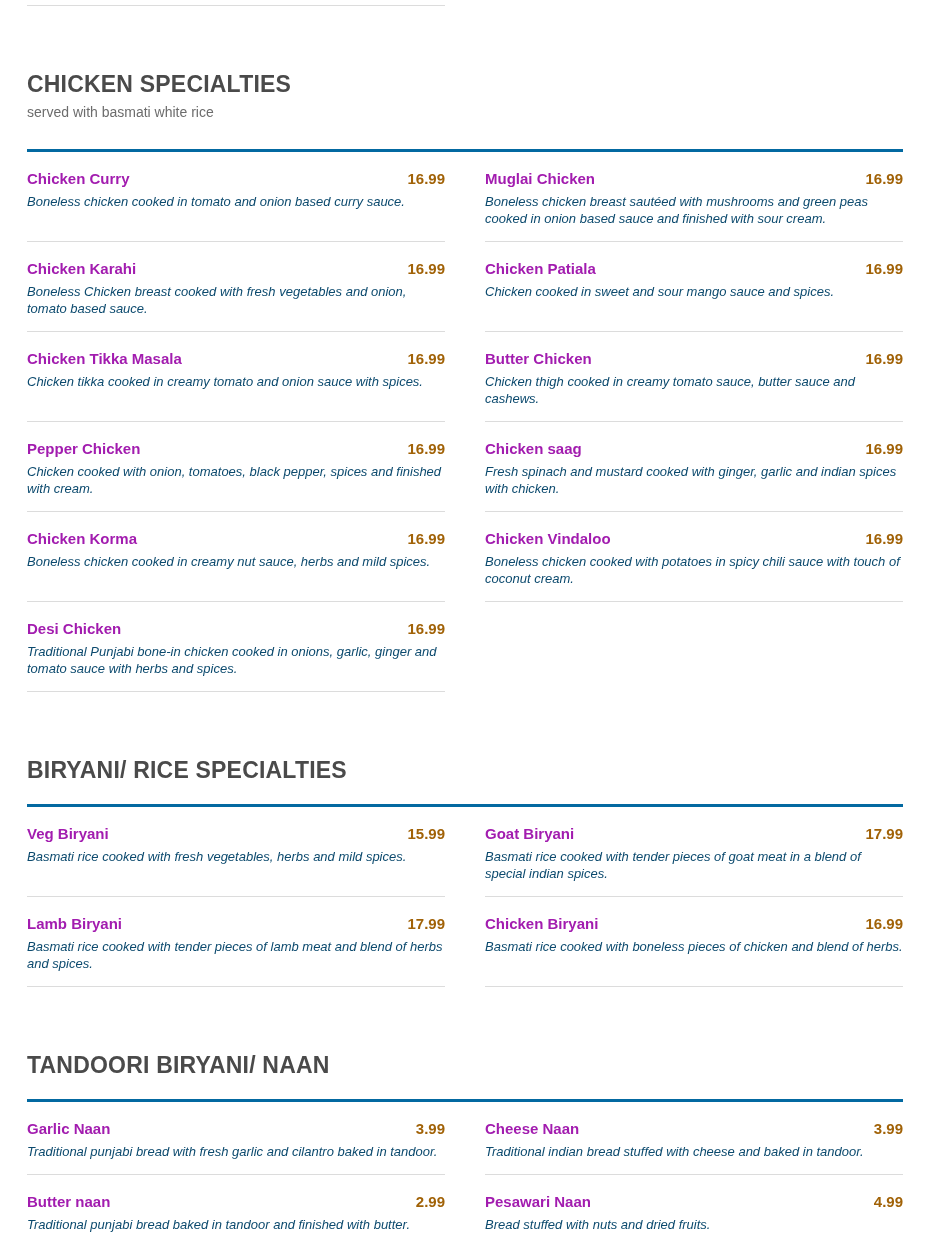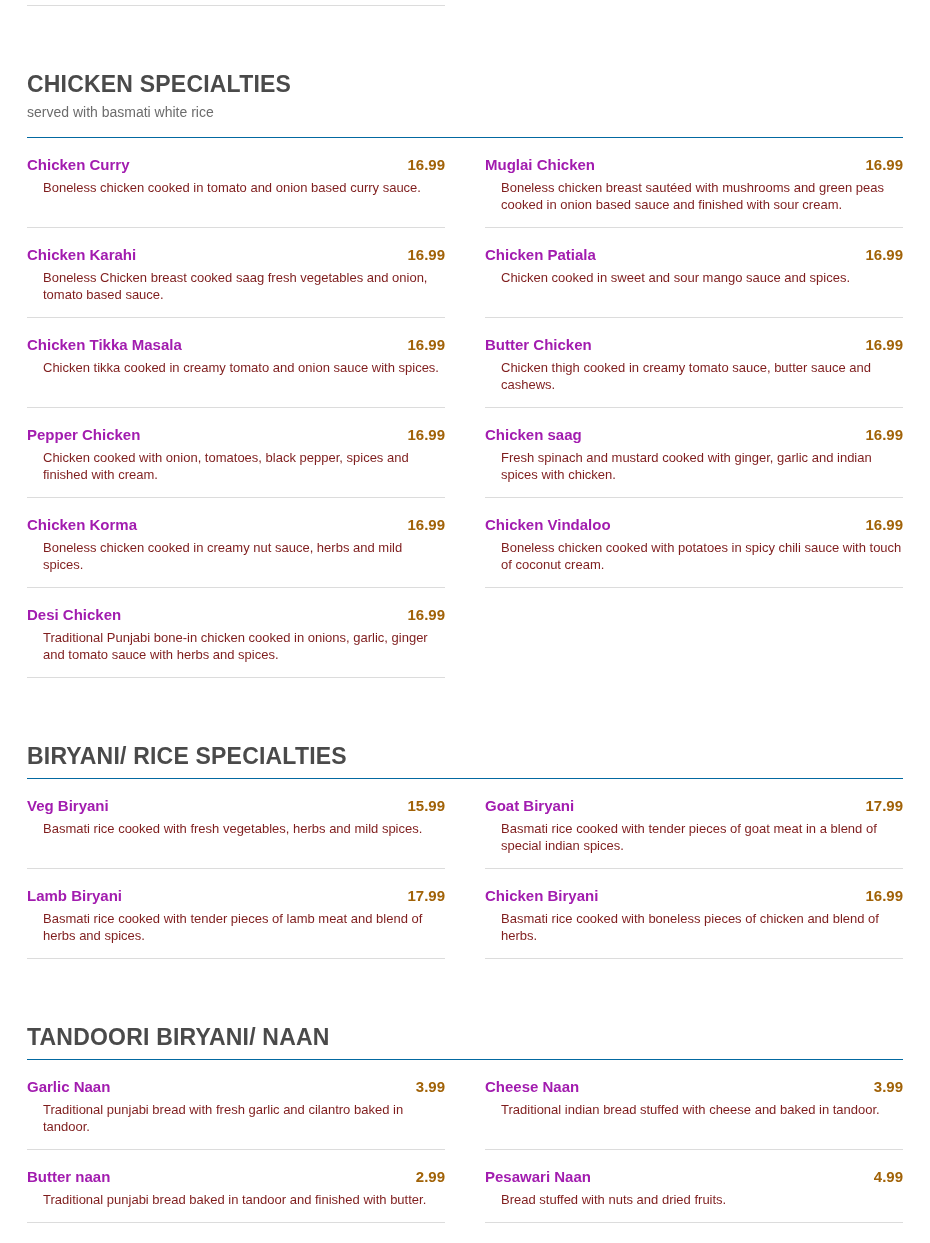--- a/index.html
+++ b/index.html
@@ -15,22 +15,22 @@
 
   
   .top-partial {
     width: 418px;
     height: 5px;
     border-bottom: 1px solid #dcdcdc;
   }
 
   .section { margin-top: 64px; }
   .sec-head {
-    border-bottom: 1px solid #0369a1;
-    padding-bottom: 8px;
+    border-bottom: 3px solid #0369a1;
+    padding-bottom: 20px;
   }
   .sec-title {
     margin: 0;
     font-size: 23px;
     line-height: 28px;
     font-weight: bold;
     color: #4a4a4a;
     letter-spacing: 0.2px;
   }
   .sec-subtitle {
@@ -64,24 +64,25 @@
   }
   .item-price {
     font-size: 15px;
     line-height: 18px;
     font-weight: bold;
     color: #a16207;
     white-space: nowrap;
     flex-shrink: 0;
   }
   .item-desc {
-    margin: 5px 0 0 16px;
+    margin: 5px 0 0 0;
     font-size: 13px;
     line-height: 17px;
-    color: #7f1d1d;
+    color: #0c4a6e;
+    font-style: italic;
   }
 </style>
 </head>
 <body>
 
 <div class="page">
   <div class="top-partial"></div>
   <div id="sections-root">
   <section class="section">
     <div class="sec-head">
@@ -103,21 +104,21 @@
       <span class="item-price">16.99</span>
     </div>
     <p class="item-desc">Boneless chicken breast sautéed with mushrooms and green peas cooked in onion based sauce and finished with sour cream.</p>
   </div>
 
   <div class="cell">
     <div class="row">
       <span class="item-name">Chicken Karahi</span>
       <span class="item-price">16.99</span>
     </div>
-    <p class="item-desc">Boneless Chicken breast cooked saag fresh vegetables and onion, tomato based sauce.</p>
+    <p class="item-desc">Boneless Chicken breast cooked with fresh vegetables and onion, tomato based sauce.</p>
   </div>
 
   <div class="cell">
     <div class="row">
       <span class="item-name">Chicken Patiala</span>
       <span class="item-price">16.99</span>
     </div>
     <p class="item-desc">Chicken cooked in sweet and sour mango sauce and spices.</p>
   </div>
 

